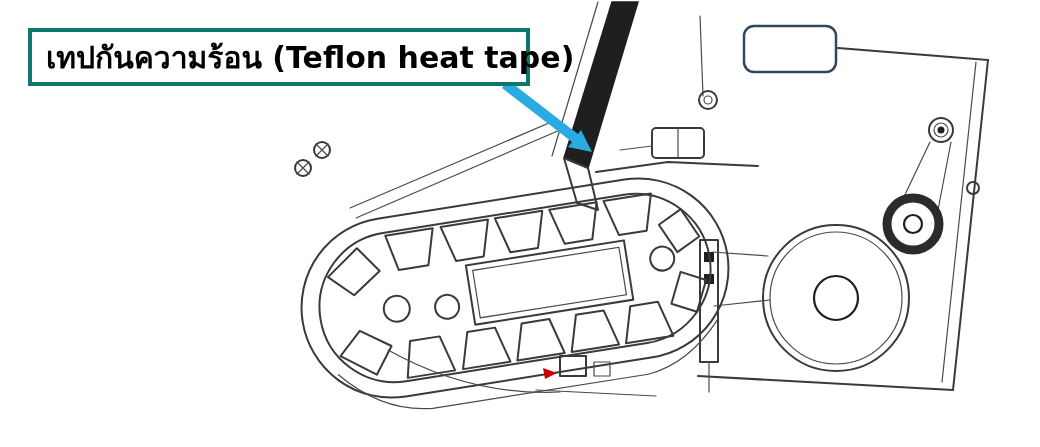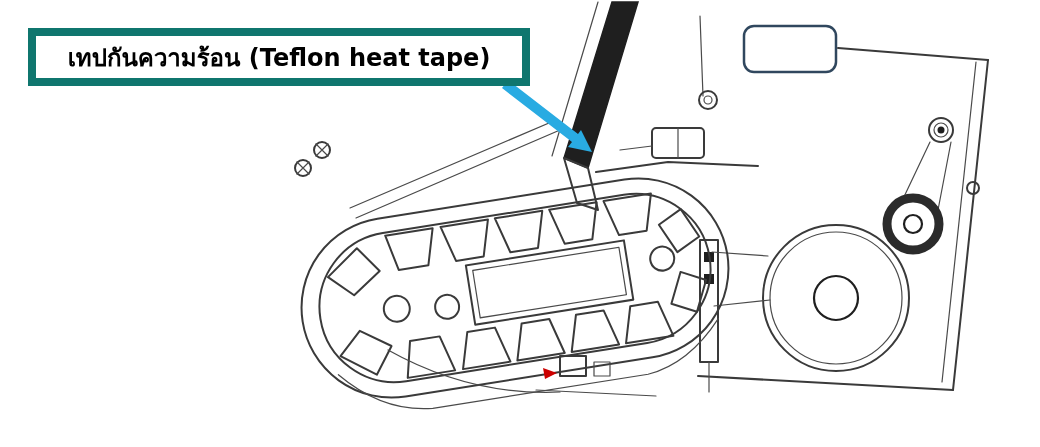--- a/index.html
+++ b/index.html
@@ -7,23 +7,23 @@
     position:relative; width:1040px; height:447px;
     background:#ffffff; overflow:hidden;
     font-family:"DejaVu Sans","Liberation Sans",sans-serif;
   }
   .art { position:absolute; left:0; top:0; }
   .ln   { fill:none; stroke:#3a3a3a; stroke-width:2; stroke-linecap:round; stroke-linejoin:round; }
   .thin { fill:none; stroke:#4a4a4a; stroke-width:1.2; stroke-linecap:round; stroke-linejoin:round; }
   .darkline { fill:none; stroke:#1f1f1f; stroke-width:2.2; }
   .callout {
     position:absolute; left:28px; top:28px; width:502px; height:58px;
-    border:8px solid #0f766e; background:#ffffff; box-sizing:border-box;
+    border:4px solid #0f766e; background:#ffffff; box-sizing:border-box;
     display:flex; align-items:center; padding:0 14px;
-    font-weight:bold; font-size:24px; color:#000; white-space:nowrap;justify-content:center;
+    font-weight:bold; font-size:30px; color:#000; white-space:nowrap;
   }
 </style>
 </head>
 <body>
 
 <div class="stage">
 
   <svg class="art" width="1040" height="447" viewBox="0 0 1040 447">
 
     <g>

